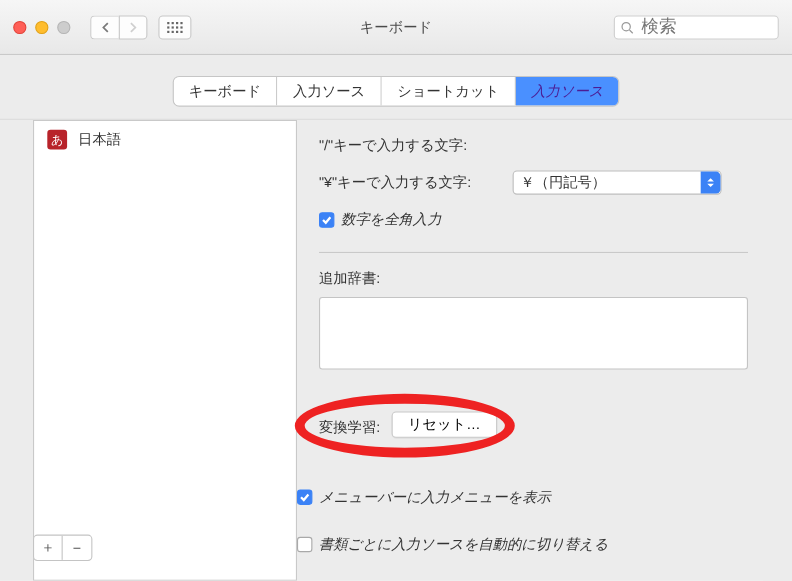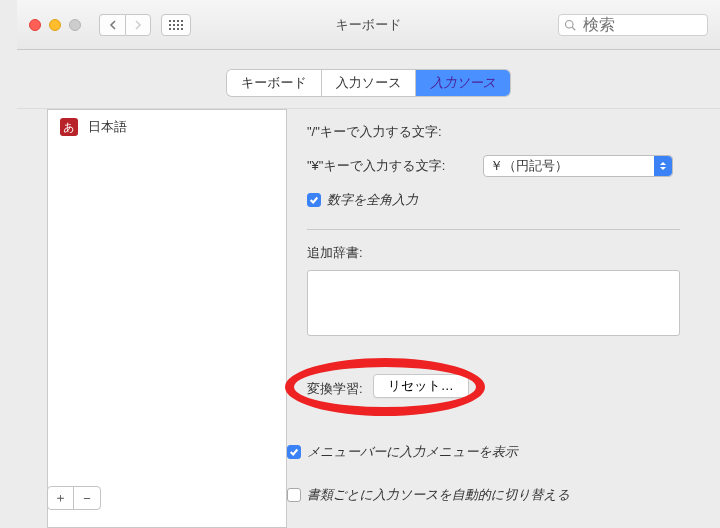--- a/index.html
+++ b/index.html
@@ -12,21 +12,20 @@
     overflow: hidden;
     color: #333;
   }
   .window {
     width: 720px;
     height: 528px;
     background: #ececec;
     display: flex;
     flex-direction: column;
     position: relative;
-    padding-left: 17px;
   }
   .titlebar {
     height: 50px;
     background: linear-gradient(#f6f6f6, #e8e8e8);
     border-bottom: 1px solid #c9c9c9;
     display: flex;
     align-items: center;
     padding: 0 12px;
     gap: 10px;
     position: relative;
@@ -196,20 +195,21 @@
           <line x1="11" y1="11" x2="15" y2="15" stroke-width="1.5"></line>
       </svg>
       <input class="search-input" placeholder="検索" style="">
     </div>
   </div>
 
   <div class="tab-area">
     <div class="seg">
       <div class="seg-item">キーボード</div>
       <div class="seg-item">入力ソース</div>
+      <div class="seg-item">ショートカット</div>
       <div class="seg-item active">入力ソース</div>
     </div>
   </div>
 
   <div class="content">
 
     <div class="source-list">
       <div class="source-item">
         <div class="jp-badge">あ</div>
         <span>日本語</span>

